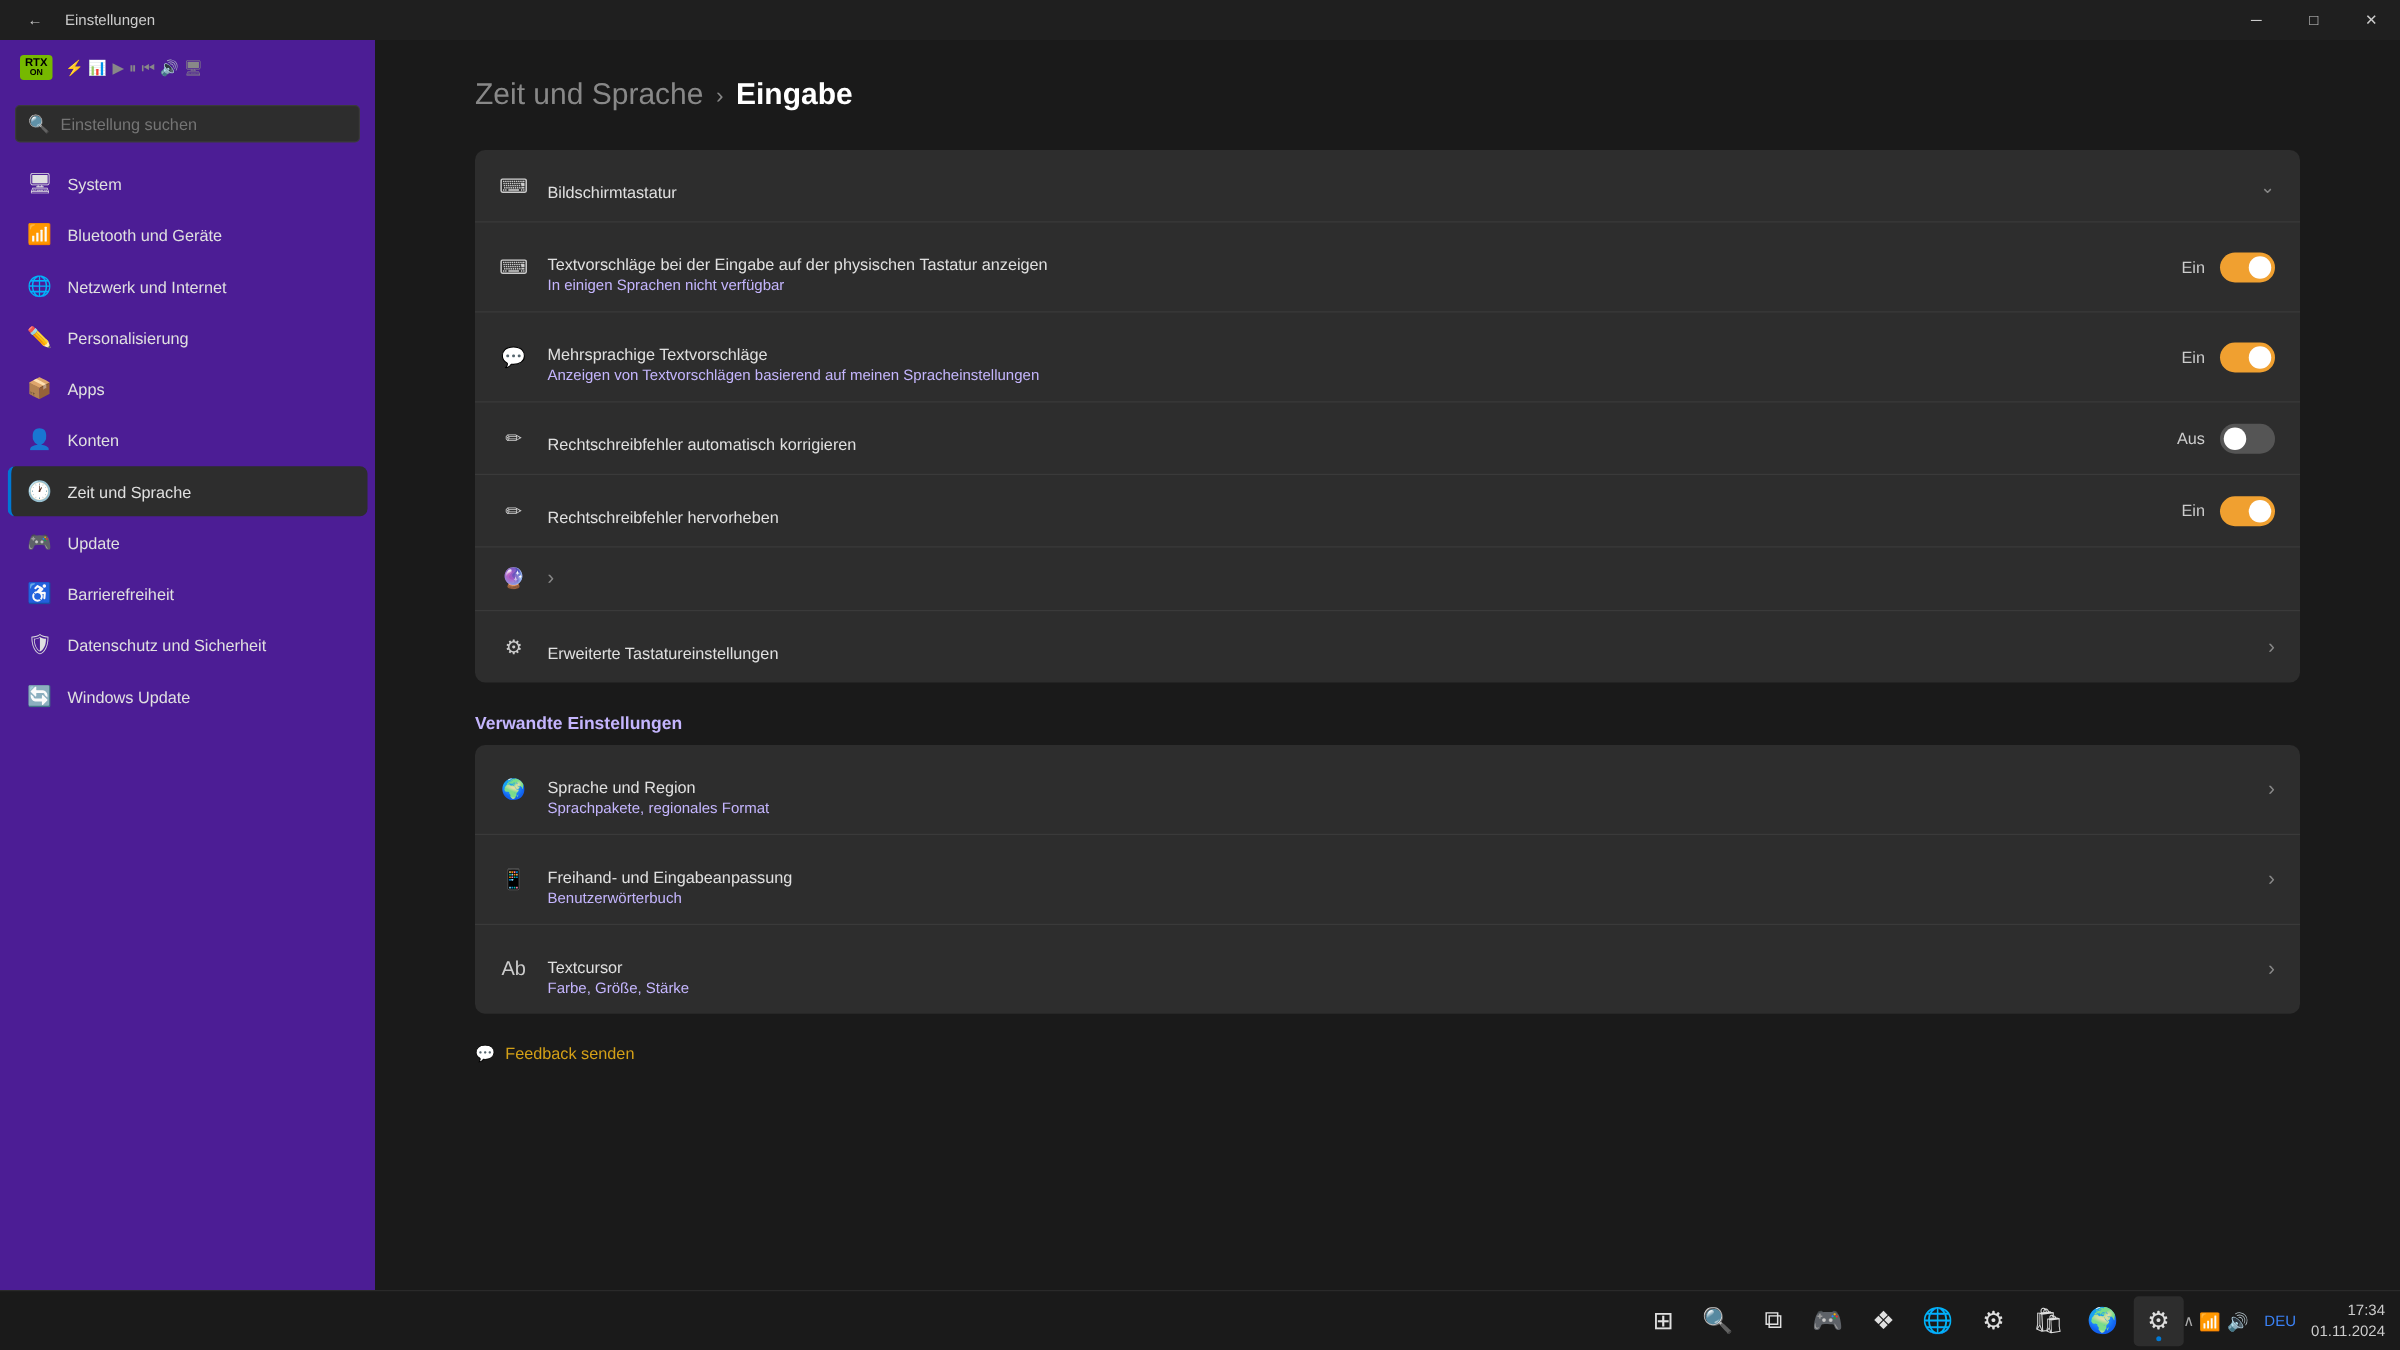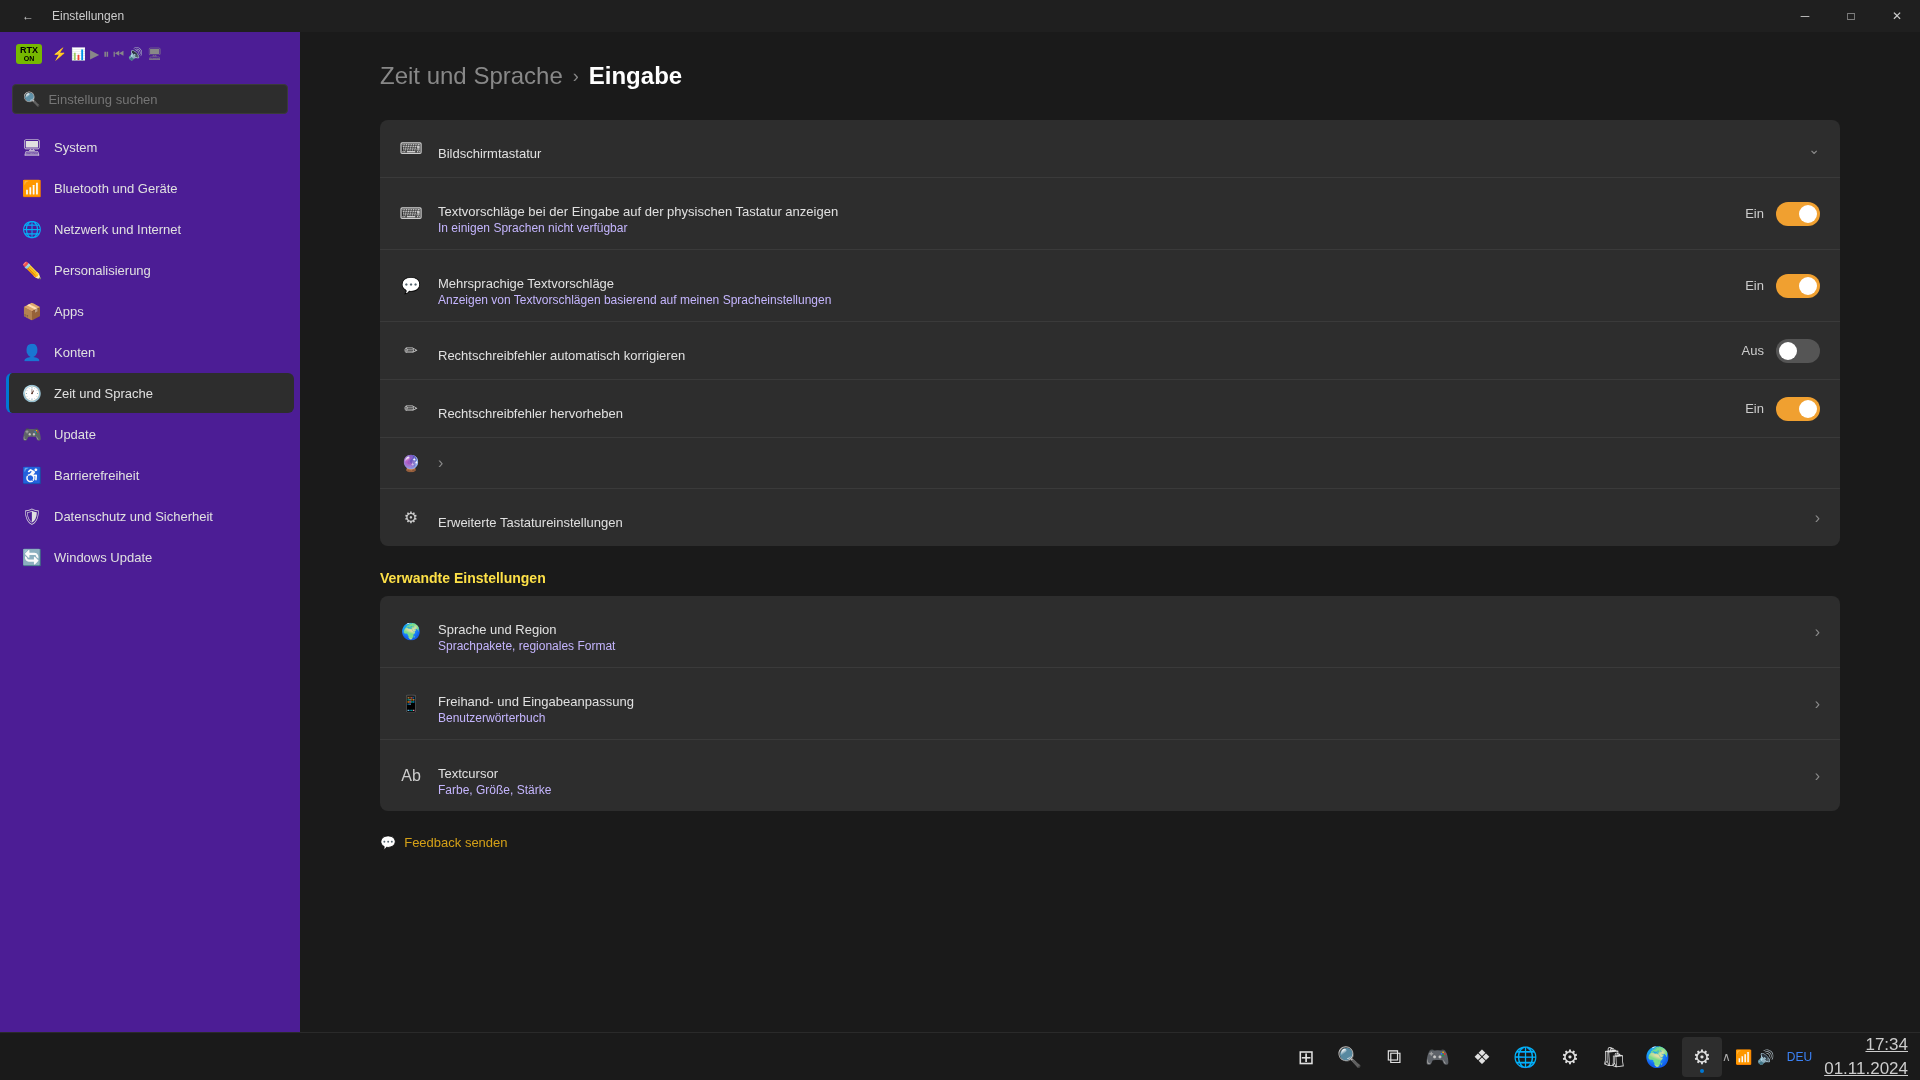--- a/index.html
+++ b/index.html
@@ -233,21 +233,21 @@
       color: #888;
       font-size: 16px;
     }
     .chevron-down {
       color: #888;
       font-size: 14px;
     }
 
     .section-label {
       font-size: 14px;
-      color: #fde047;
+      color: #c4b5fd;
       font-weight: 600;
       margin: 24px 0 10px;
     }
 
     .feedback-link {
       display: flex;
       align-items: center;
       gap: 8px;
       margin-top: 24px;
       cursor: pointer;
@@ -304,24 +304,23 @@
 
     .sys-tray {
       display: flex;
       align-items: center;
       gap: 4px;
       font-size: 12px;
       color: #ccc;
     }
     .clock {
       text-align: right;
-      font-size: 17px;
+      font-size: 12px;
       color: #ccc;
       line-height: 1.4;
-      text-decoration: underline;
     }
     .lang-indicator {
       font-size: 12px;
       color: #3b82f6;
       padding: 0 4px;
     }
   </style>
 </head>
 <body>
 

